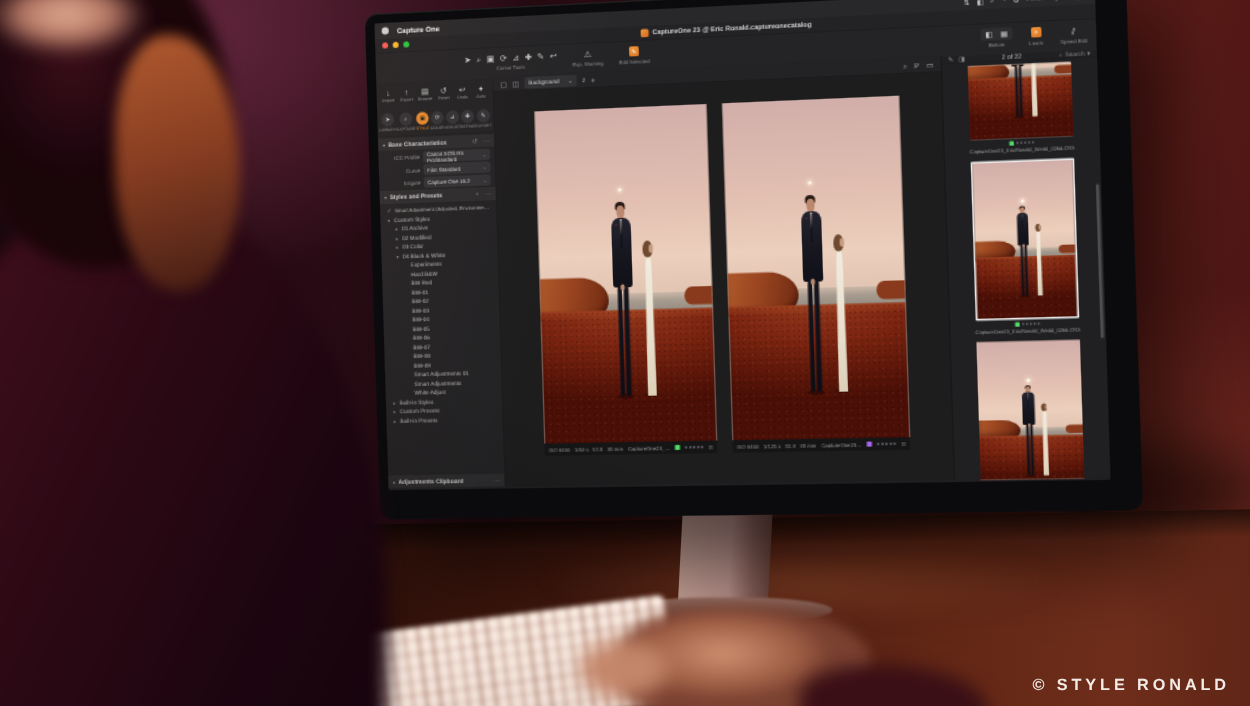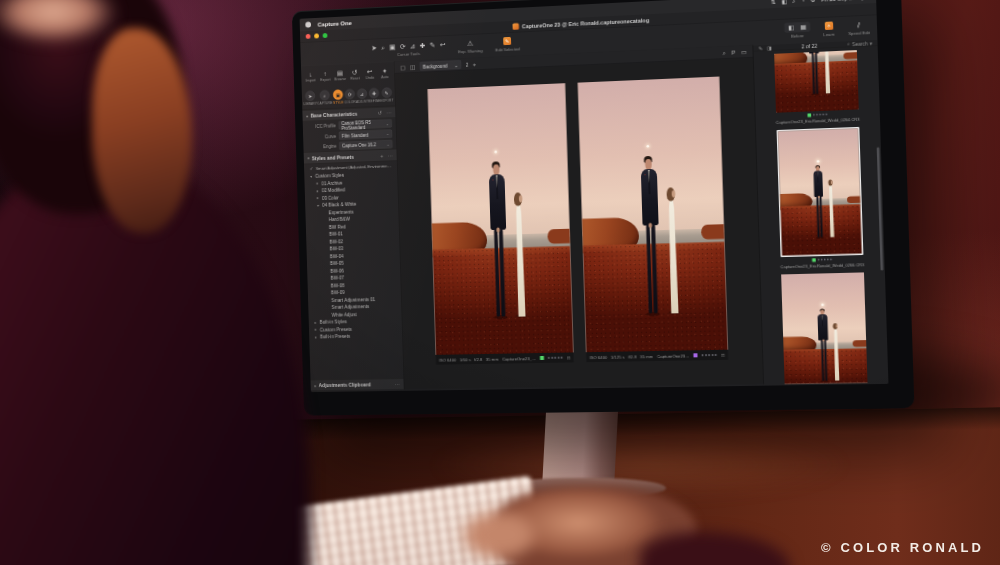--- a/index.html
+++ b/index.html
@@ -770,13 +770,13 @@
 <div class="abs keyboard"></div>
 <div class="abs hand"></div>
 <div class="abs sleeve"></div>
 <div class="abs person">
   <div class="abs p-shoulder"></div>
   <div class="abs p-head"></div>
   <div class="abs p-scalp"></div>
   <div class="abs p-beard"></div>
 </div>
 
-<div class="abs watermark">© COLOR RONALD</div>
+<div class="abs watermark">© STYLE RONALD</div>
 
 </body></html>

